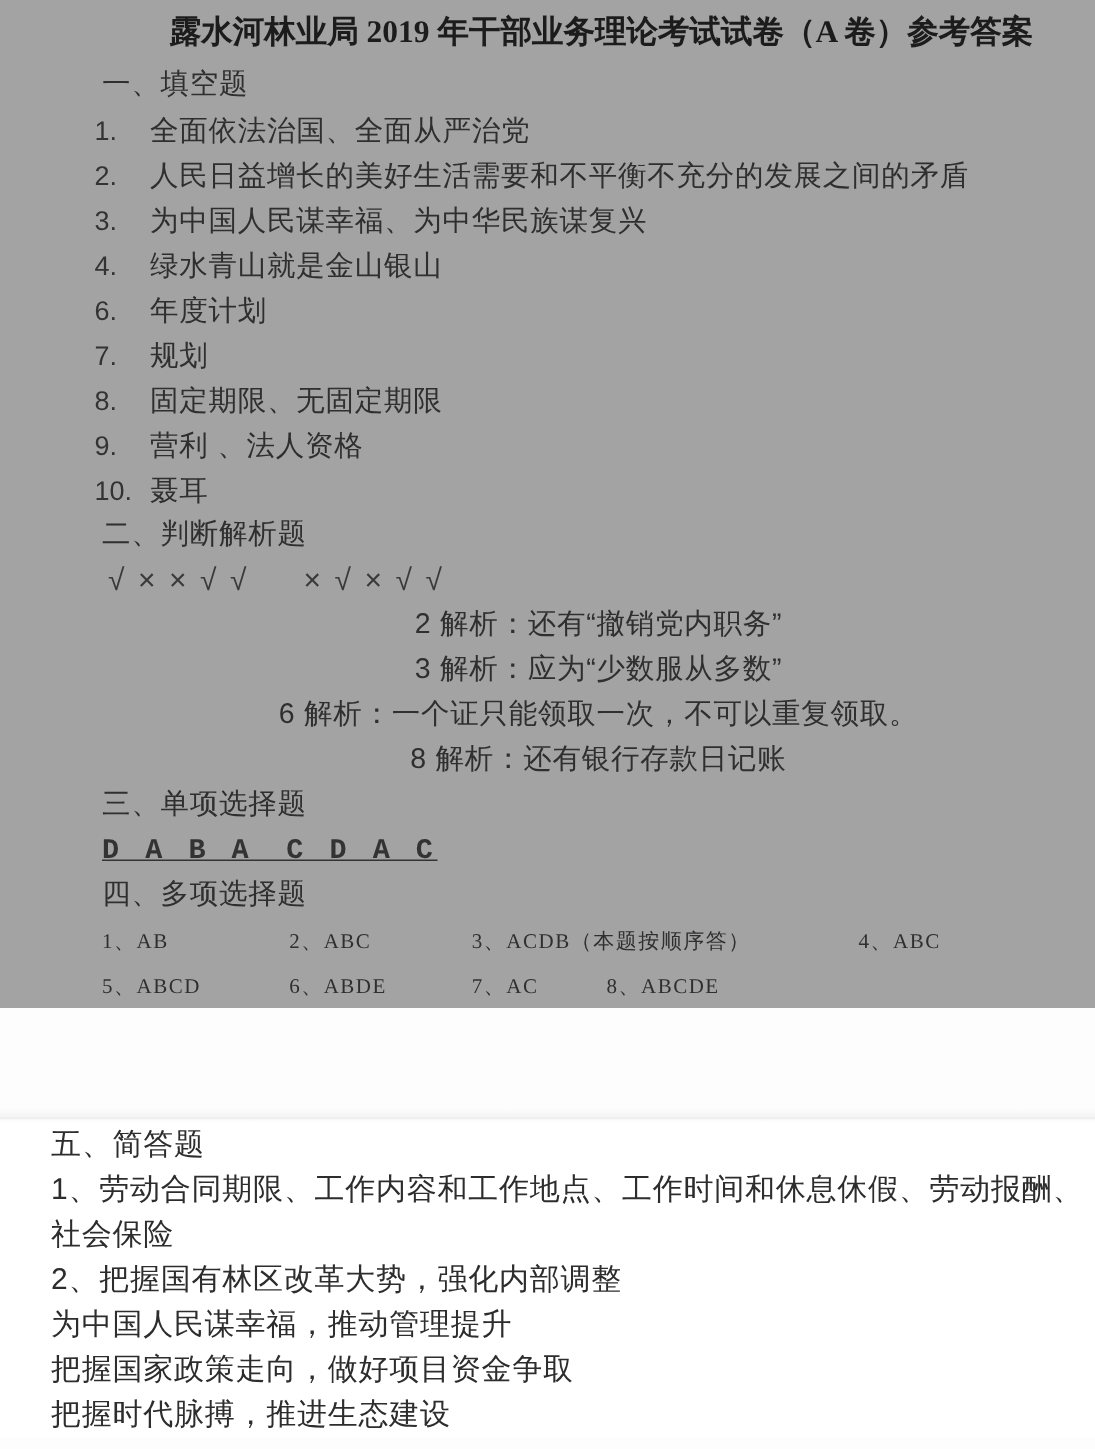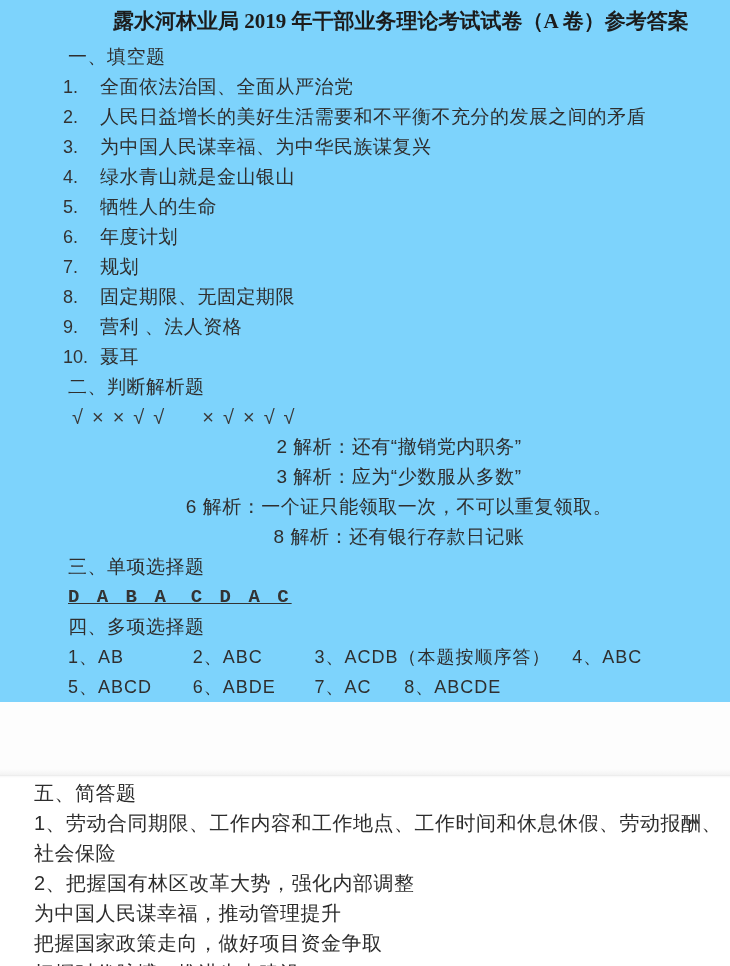--- a/index.html
+++ b/index.html
@@ -7,21 +7,21 @@
     position: relative;
     width: 730px;
     height: 966px;
     margin: 0 auto;
     background: #fdfdfd;
     color: #2f2f2f;
     font-family: "Liberation Sans", "DejaVu Sans", sans-serif;
     overflow: hidden;
     box-sizing: border-box;
   }
-  .doc-upper { padding-top: 6px; background: #7dd3fc; }
+  .doc-upper { padding-top: 6px; background: #a3a3a3; }
   .doc-title {
     height: 30px;
     line-height: 30px;
     padding-left: 72px;
     text-align: center;
     font-family: "Liberation Serif", "DejaVu Serif", serif;
     font-weight: bold;
     font-size: 21px;
     color: #1c1c1c;
     white-space: nowrap;
@@ -55,22 +55,23 @@
     font-family: "Liberation Mono", "DejaVu Sans Mono", monospace;
     font-size: 19px;
     letter-spacing: 3px;
     font-weight: bold;
     color: #333;
     text-decoration: underline;
   }
   .mc-row { padding-left: 68px; }
   .mc-cell {
     display: inline-block;
-    font-size: 18px;
+    font-size: 14px;
     letter-spacing: 1px;
+    font-family: Liberation Serif, serif;
   }
   .mc-row.row1 .mc-cell:nth-child(1) { width: 119px; }
   .mc-row.row1 .mc-cell:nth-child(2) { width: 116px; }
   .mc-row.row1 .mc-cell:nth-child(3) { width: 252px; }
   .mc-row.row2 .mc-cell:nth-child(1) { width: 119px; }
   .mc-row.row2 .mc-cell:nth-child(2) { width: 116px; }
   .mc-row.row2 .mc-cell:nth-child(3) { width: 84px; }
   .seam-spacer {
     position: relative;
     height: 76px;
@@ -106,23 +107,20 @@
       <span class="item-no">1.</span><span>全面依法治国、全面从严治党</span>
     </div>
     <div class="line fill-item">
       <span class="item-no">2.</span><span>人民日益增长的美好生活需要和不平衡不充分的发展之间的矛盾</span>
     </div>
     <div class="line fill-item">
       <span class="item-no">3.</span><span>为中国人民谋幸福、为中华民族谋复兴</span>
     </div>
     <div class="line fill-item">
       <span class="item-no">4.</span><span>绿水青山就是金山银山</span>
-    </div>
-    <div class="line fill-item">
-      <span class="item-no">5.</span><span>牺牲人的生命</span>
     </div>
     <div class="line fill-item">
       <span class="item-no">6.</span><span>年度计划</span>
     </div>
     <div class="line fill-item">
       <span class="item-no">7.</span><span>规划</span>
     </div>
     <div class="line fill-item">
       <span class="item-no">8.</span><span>固定期限、无固定期限</span>
     </div>

